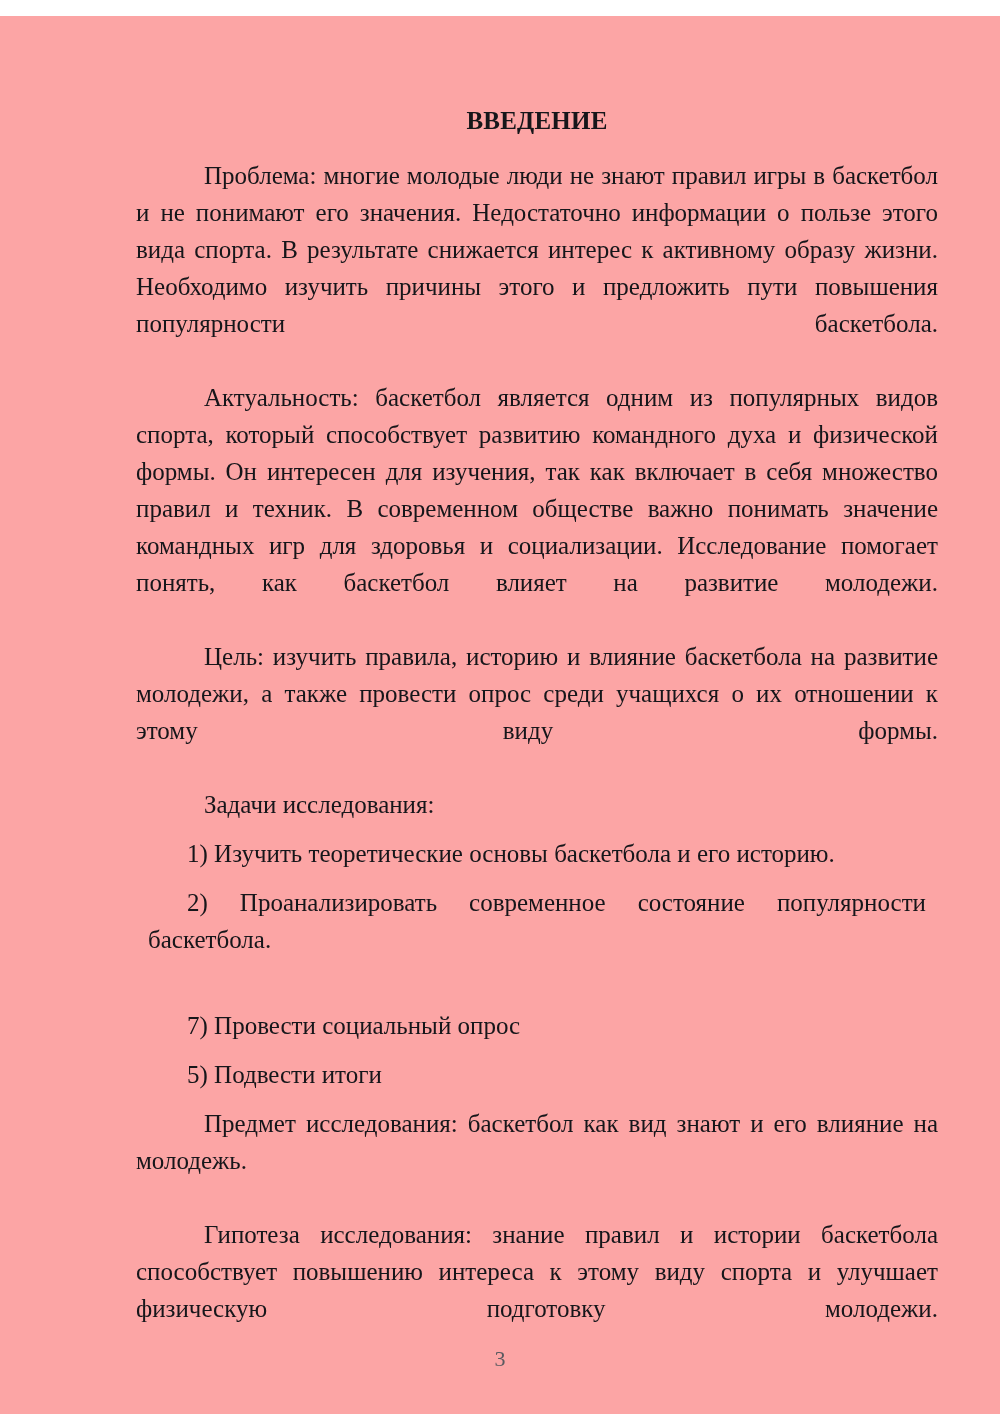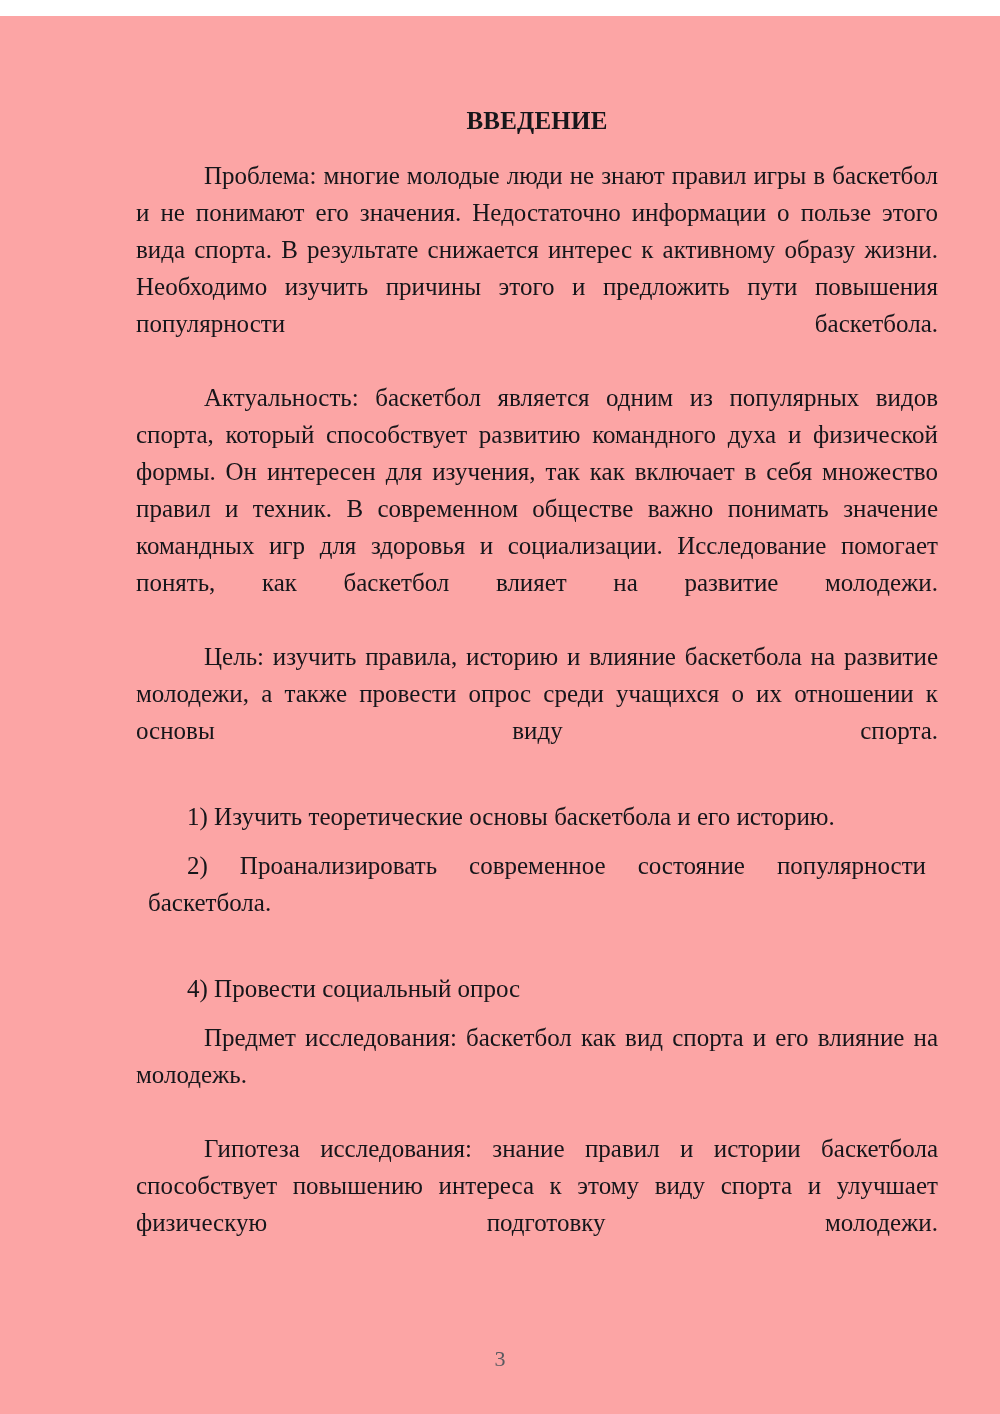--- a/index.html
+++ b/index.html
@@ -105,33 +105,35 @@
   <div class="content">
 
     <h1 class="doc-title">ВВЕДЕНИЕ</h1>
 
     <div class="spacer-after-title"></div>
 
     <p class="para">Проблема: многие молодые люди не знают правил игры в баскетбол и не понимают его значения. Недостаточно информации о пользе этого вида спорта. В результате снижается интерес к активному образу жизни. Необходимо изучить причины этого и предложить пути повышения популярности баскетбола.</p>
 
     <p class="para">Актуальность: баскетбол является одним из популярных видов спорта, который способствует развитию командного духа и физической формы. Он интересен для изучения, так как включает в себя множество правил и техник. В современном обществе важно понимать значение командных игр для здоровья и социализации. Исследование помогает понять, как баскетбол влияет на развитие молодежи.</p>
 
-    <p class="para">Цель: изучить правила, историю и влияние баскетбола на развитие молодежи, а также провести опрос среди учащихся о их отношении к основы виду спорта.</p>
+    <p class="para">Цель: изучить правила, историю и влияние баскетбола на развитие молодежи, а также провести опрос среди учащихся о их отношении к этому виду формы.</p>
 
+    <p class="para short">Задачи исследования:</p>
 
     <p class="list-item short">1) Изучить теоретические основы баскетбола и его историю.</p>
 
     <p class="list-item">2) Проанализировать современное состояние популярности баскетбола.</p>
 
 
-    <p class="list-item short">4) Провести социальный опрос</p>
+    <p class="list-item short">7) Провести социальный опрос</p>
+
+    <p class="list-item short">5) Подвести итоги</p>
 
 
-
-    <p class="para">Предмет исследования: баскетбол как вид спорта и его влияние на молодежь.</p>
+    <p class="para">Предмет исследования: баскетбол как вид знают и его влияние на молодежь.</p>
 
     <p class="para">Гипотеза исследования: знание правил и истории баскетбола способствует повышению интереса к этому виду спорта и улучшает физическую подготовку молодежи.</p>
 
   </div>
 
   <div class="page-number">3</div>
 
 </div>
 
 </body></html>

